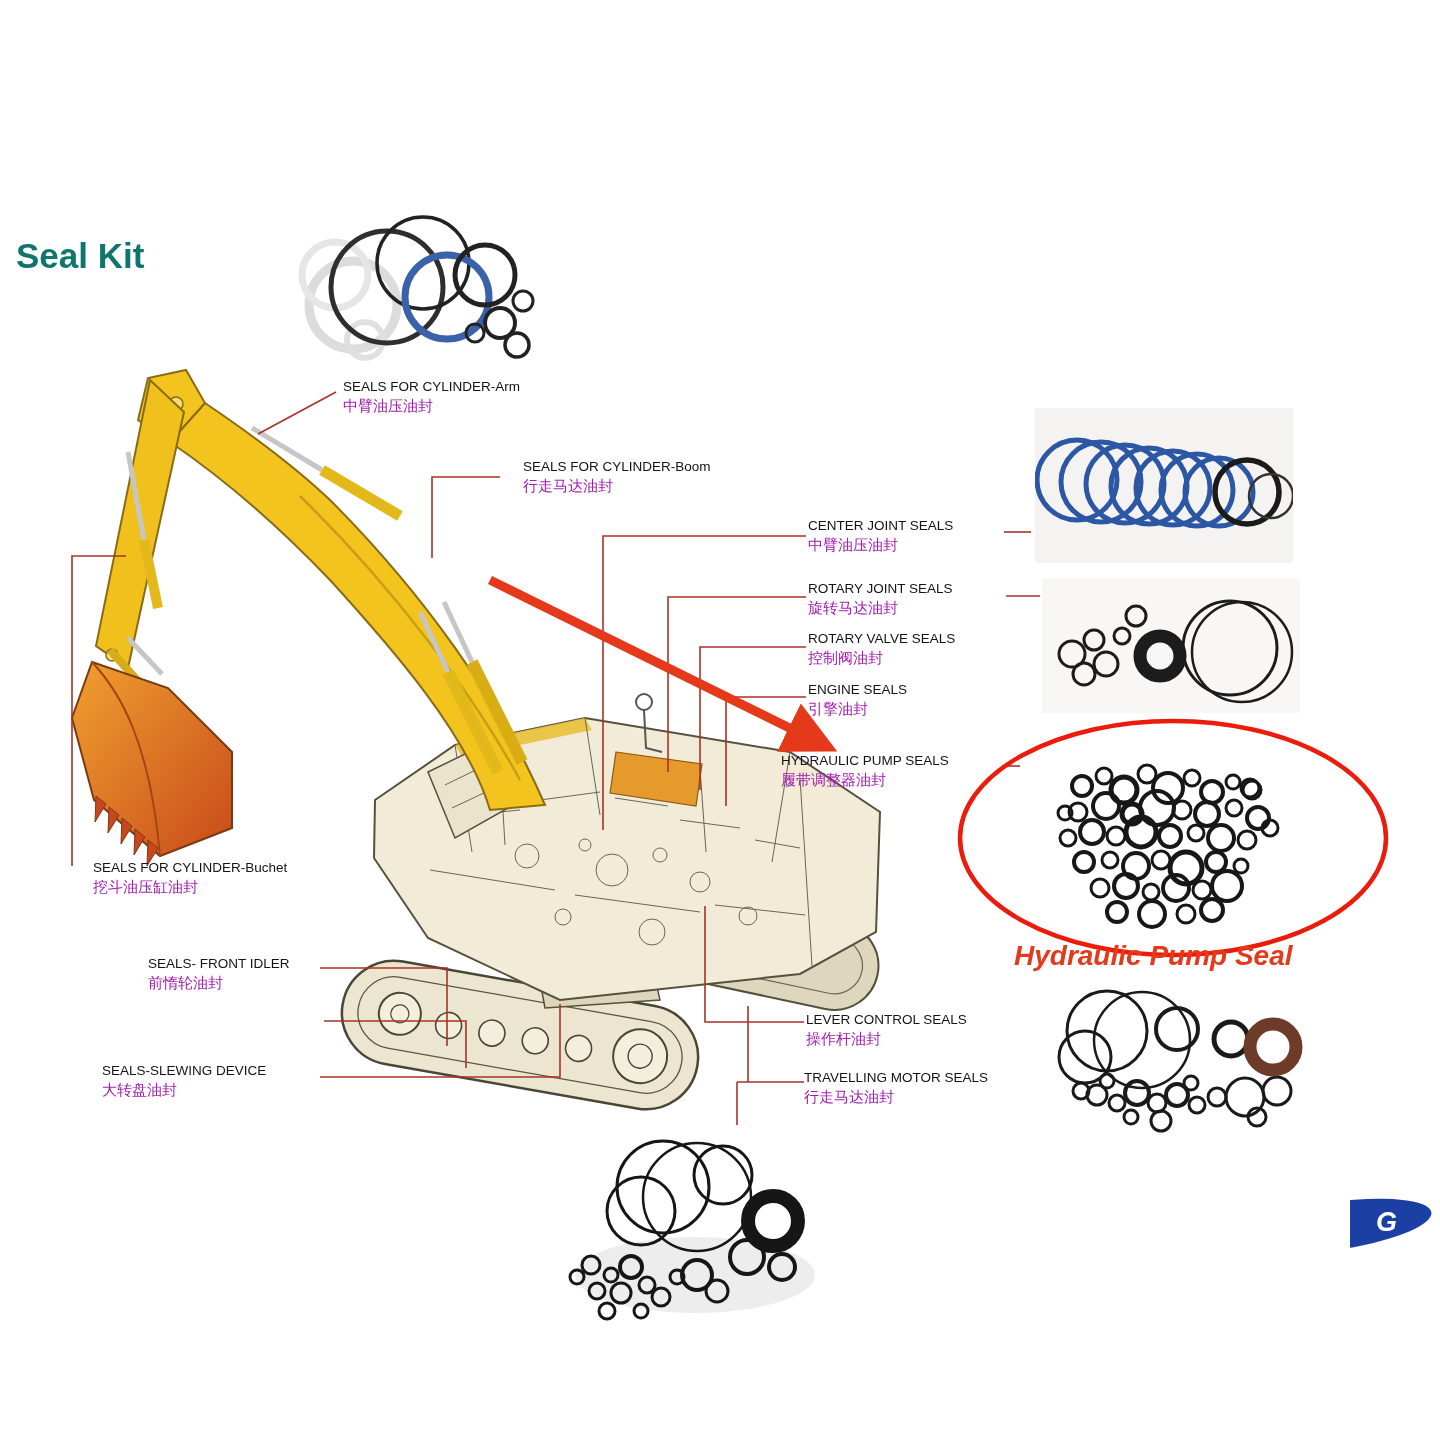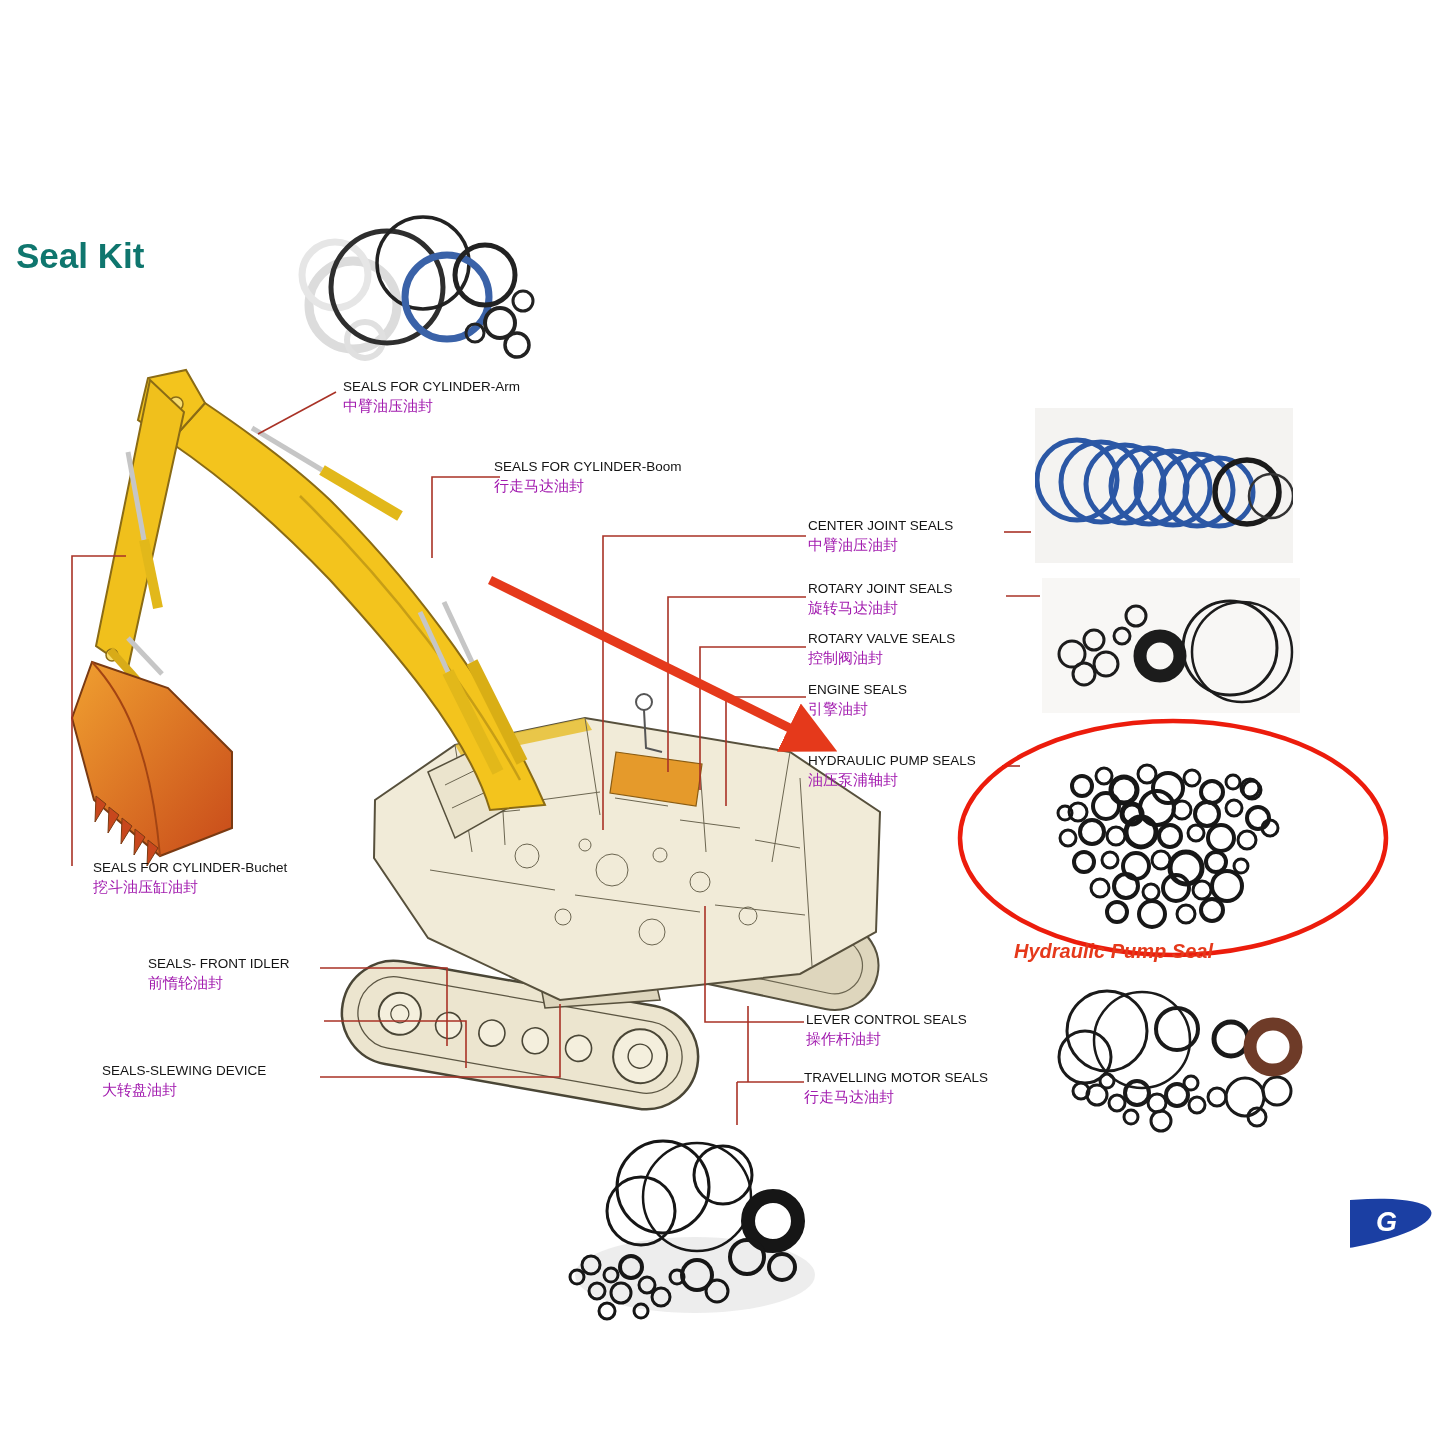--- a/index.html
+++ b/index.html
@@ -8,21 +8,21 @@
   svg{display:block;}
   .layer{position:absolute;left:0;top:0;}
   .photo{position:absolute;}
   .lbl{position:absolute;line-height:1.15;}
   .lbl .en{font-weight:normal;font-size:13.5px;color:#141414;white-space:nowrap;}
   .lbl .zh{font-size:15px;color:#a21caf;margin-top:3px;white-space:nowrap;
            font-family:"DejaVu Sans",sans-serif;}
   .ctr{text-align:left;}
   .ctr .en,.ctr .zh{white-space:normal;}
   #title{position:absolute;left:16px;top:236px;font-size:35px;font-weight:bold;color:#0f766e;}
-  #caption{position:absolute;left:1014px;top:940px;width:400px;font-size:20px;font-weight:bold;
+  #caption{position:absolute;left:1014px;top:940px;width:400px;font-size:28px;font-weight:bold;
            font-style:italic;color:#e5391b;white-space:nowrap;}
   #logo{position:absolute;left:1350px;top:1193px;width:90px;height:56px;overflow:hidden;}
 </style>
 </head>
 <body>
 
 <div id="canvas">
 
   <svg class="layer" width="1440" height="1440" viewBox="0 0 1440 1440">
 
@@ -309,21 +309,21 @@
     </defs>
   </svg>
 
   <div id="title">Seal Kit</div>
 
   <div class="lbl" style="left:343px;top:379px">
     <div class="en">SEALS FOR CYLINDER-Arm</div>
     <div class="zh">中臂油压油封</div>
   </div>
 
-  <div class="lbl" style="left:494px;top:459px">
+  <div class="lbl" style="left:523px;top:459px">
     <div class="en">SEALS FOR CYLINDER-Boom</div>
     <div class="zh">行走马达油封</div>
   </div>
 
   <div class="lbl" style="left:808px;top:518px">
     <div class="en">CENTER JOINT SEALS</div>
     <div class="zh">中臂油压油封</div>
   </div>
 
   <div class="lbl" style="left:808px;top:581px">
@@ -334,23 +334,23 @@
   <div class="lbl" style="left:808px;top:631px">
     <div class="en">ROTARY VALVE SEALS</div>
     <div class="zh">控制阀油封</div>
   </div>
 
   <div class="lbl" style="left:808px;top:682px">
     <div class="en">ENGINE SEALS</div>
     <div class="zh">引擎油封</div>
   </div>
 
-  <div class="lbl" style="left:808px;top:753px">
+  <div class="lbl" style="left:781px;top:753px">
     <div class="en">HYDRAULIC PUMP SEALS</div>
-    <div class="zh">油压泵浦轴封</div>
+    <div class="zh">履带调整器油封</div>
   </div>
 
   <div class="lbl" style="left:93px;top:860px">
     <div class="en">SEALS FOR CYLINDER-Buchet</div>
     <div class="zh">挖斗油压缸油封</div>
   </div>
 
   <div class="lbl ctr" style="left:148px;top:956px;width:172px">
     <div class="en">SEALS- FRONT IDLER</div>
     <div class="zh">前惰轮油封</div>

